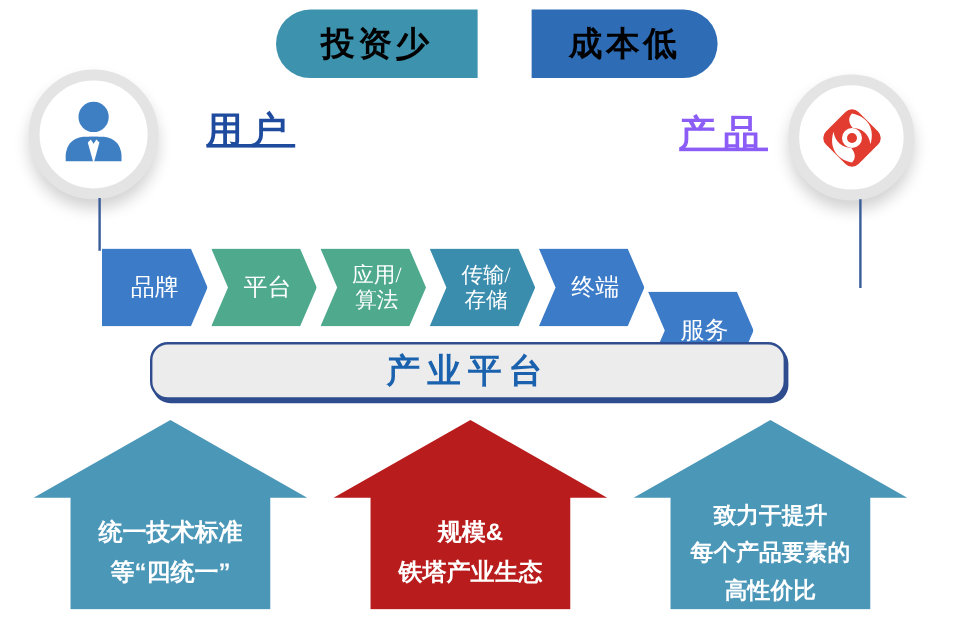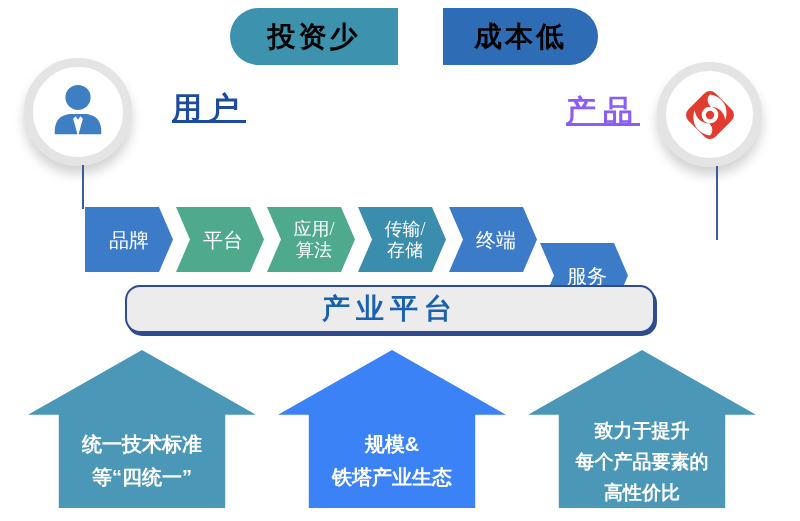--- a/index.html
+++ b/index.html
@@ -157,21 +157,21 @@
   <div class="platform" style="color: rgb(26, 97, 174);">
     <span>产业平台</span>
   </div>
 
   <div class="up-arrow arrow-1" style="background: rgb(75, 151, 184);">
     <div class="arrow-text">
       <span>统一技术标准</span>
       <span>等“四统一”</span>
     </div>
   </div>
-  <div class="up-arrow arrow-2" style="background: #3b82f6;">
+  <div class="up-arrow arrow-2" style="background: #b91c1c;">
     <div class="arrow-text">
       <span>规模&amp;</span>
       <span>铁塔产业生态</span>
     </div>
   </div>
   <div class="up-arrow arrow-3" style="background: rgb(75, 151, 184);">
     <div class="arrow-text">
       <span>致力于提升</span>
       <span>每个产品要素的</span>
       <span>高性价比</span>

